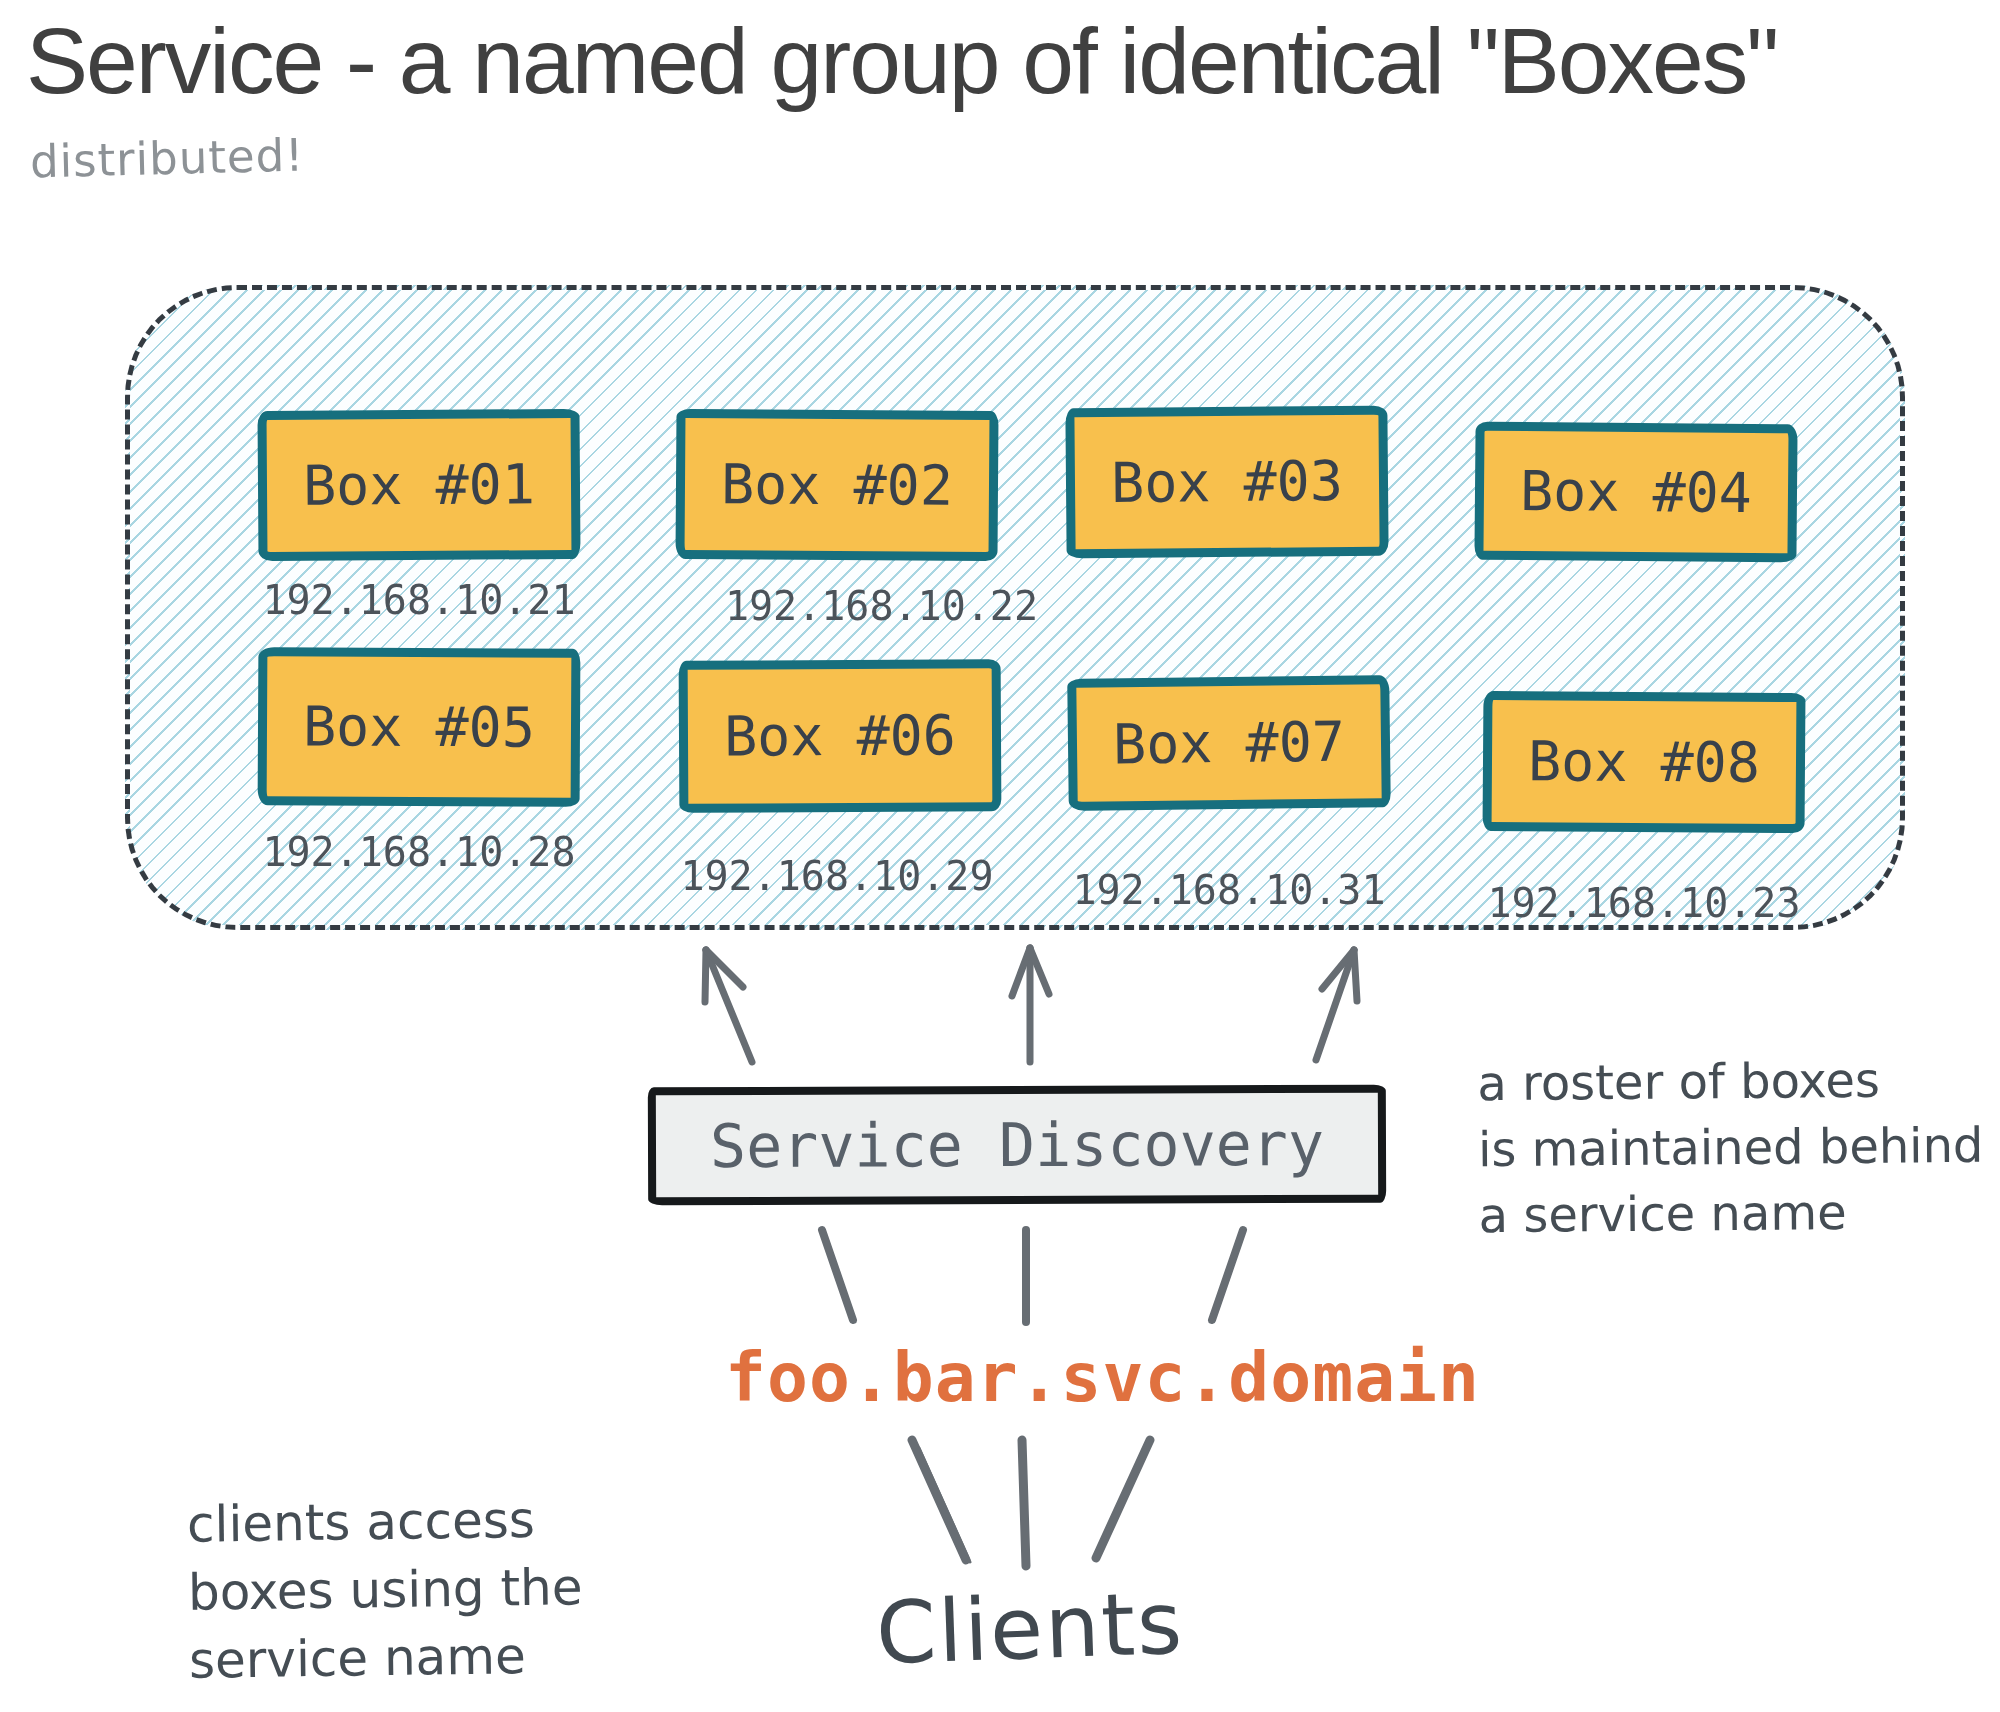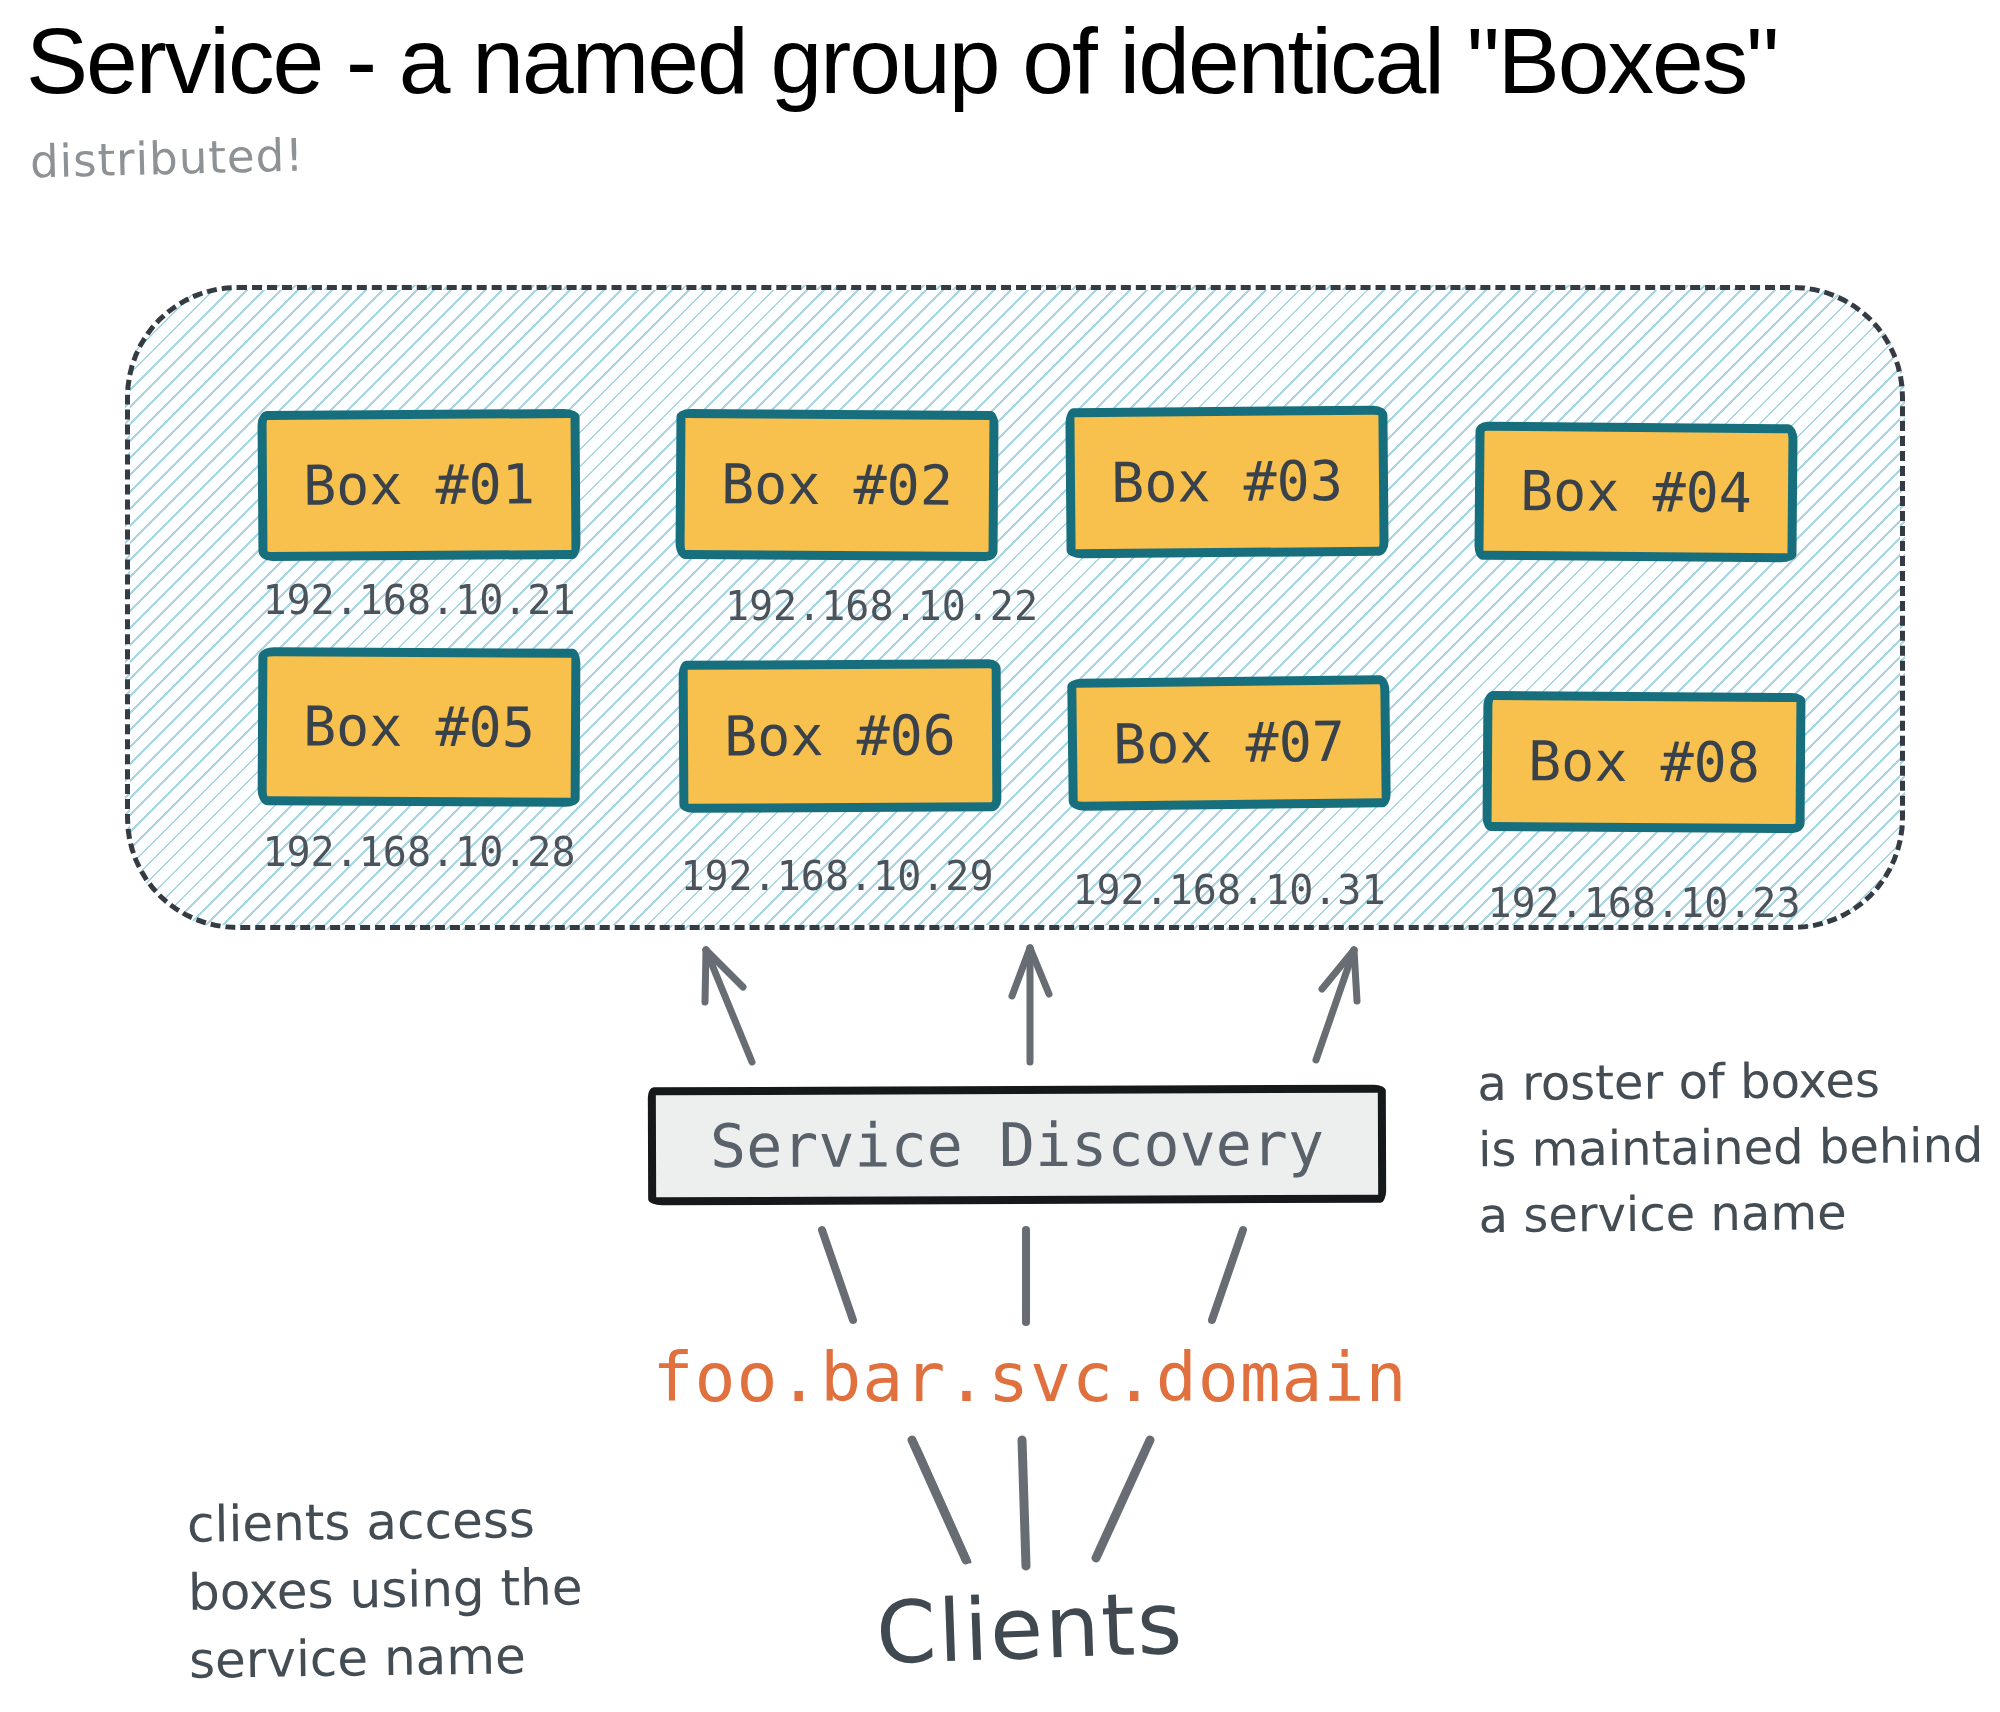--- a/index.html
+++ b/index.html
@@ -3,21 +3,21 @@
 <meta charset="utf-8">
 <style>
   html,body{margin:0;padding:0;background:#ffffff;}
   .stage{
     position:relative; width:2000px; height:1712px; background:#ffffff;
     font-family:"DejaVu Sans Mono", monospace; overflow:hidden;
   }
   .title{
     position:absolute; left:26px; top:8px; white-space:nowrap;
     font-family:"Liberation Sans", sans-serif;
-    font-size:93px; letter-spacing:-2px; color:#000000;
+    font-size:93px; letter-spacing:-2px; color:#404040;
   }
   .hand{ font-family:"DejaVu Sans", sans-serif; }
   .subtitle{
     position:absolute; left:30px; top:132px; font-size:45px; color:#8d9296;
     transform:rotate(-1.5deg); letter-spacing:1px;
   }
   .cluster{
     position:absolute; left:125px; top:285px; width:1780px; height:645px;
     box-sizing:border-box;
     border:5px dashed #343b42; border-radius:112px;
@@ -52,22 +52,22 @@
   .ip8{left:1313px;top:590px;}
   .connectors{ position:absolute; left:0; top:0; width:2000px; height:1712px; }
   .sd-box{
     position:absolute; left:648px; top:1086px; width:738px; height:118px; box-sizing:border-box;
     background:#edefef; border:8px solid #16191b;
     border-radius:6px 12px 6px 14px / 10px 6px 12px 6px;
     display:flex; align-items:center; justify-content:center;
     font-size:60px; color:#59616a; transform:rotate(-0.2deg); white-space:nowrap;
   }
   .foo{
-    position:absolute; left:580px; top:1338px; width:900px; text-align:center;
-    font-size:68px; font-weight:normal; letter-spacing:1px; color:#e0713f; white-space:nowrap;
+    position:absolute; left:580px; top:1338px; width:900px; text-align:right;
+    font-size:68px; font-weight:bold; letter-spacing:1px; color:#e0713f; white-space:nowrap;
   }
   .clients{
     position:absolute; left:810px; top:1578px; width:440px; text-align:center;
     font-size:86px; color:#414950; transform:rotate(-2deg); letter-spacing:2px;
   }
   .note{ position:absolute; color:#454d54; }
   .note .ln{ white-space:nowrap; }
   .note-right{ left:1478px; top:1048px; font-size:48px; line-height:66px; transform:rotate(-0.5deg); }
   .note-left{  left:188px;  top:1488px; font-size:50px; line-height:68px; transform:rotate(-0.8deg); }
 </style>

